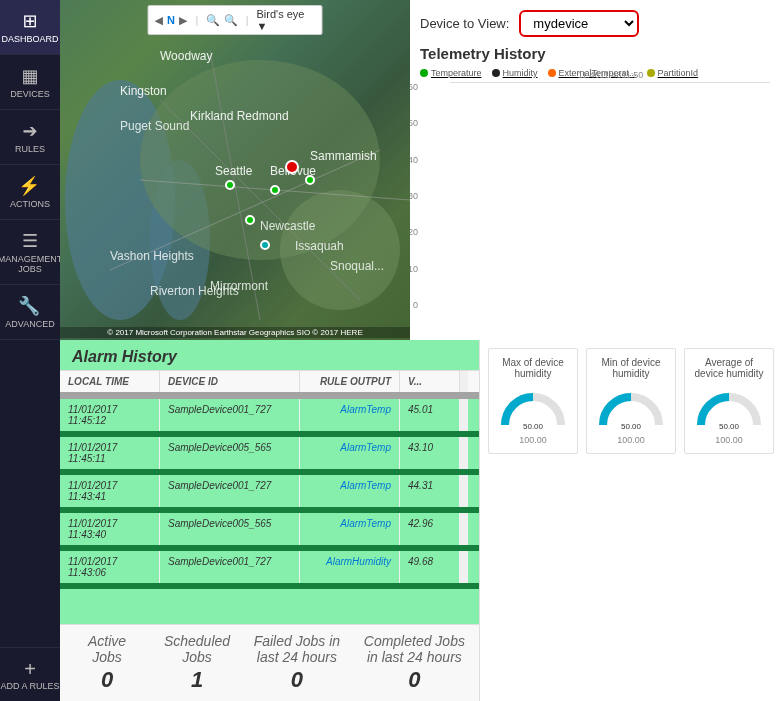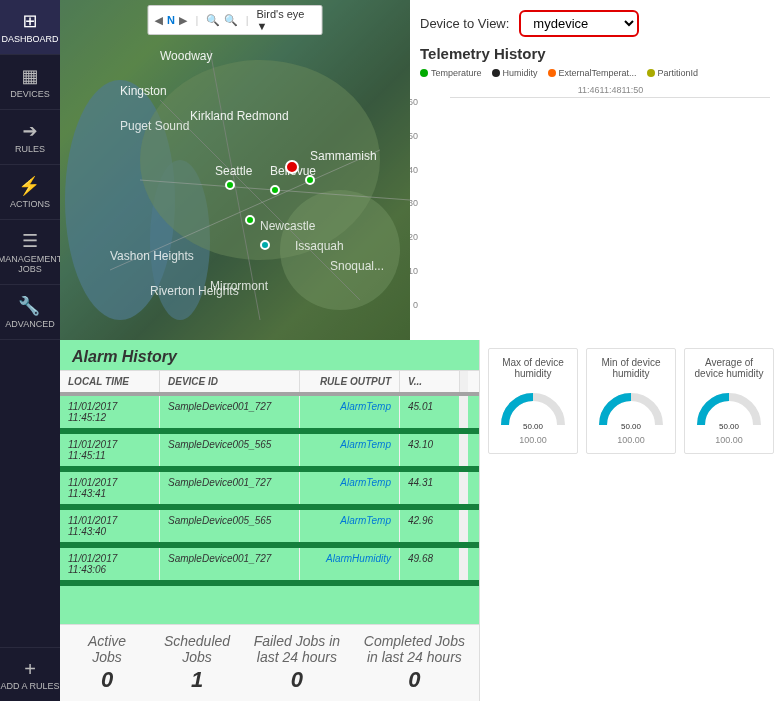--- a/index.html
+++ b/index.html
@@ -149,22 +149,23 @@
     }
     .telemetry-title {
       font-size: 15px;
       font-weight: 600;
       color: #333;
       margin-bottom: 6px;
     }
     .legend {
       display: flex;
       gap: 10px;
-      margin-bottom: 19px;
+      margin-bottom: 4px;
       flex-wrap: wrap;
+      text-decoration: underline;
     }
     .legend-item {
       display: flex;
       align-items: center;
       gap: 3px;
       font-size: 9px;
       color: #555;
     }
     .legend-dot {
       width: 8px;
@@ -230,21 +231,21 @@
       padding: 8px 12px 4px;
       color: #333;
     }
     .alarm-table {
       flex: 1;
       overflow: hidden;
     }
     .alarm-header {
       display: flex;
       background: #f8f8f8;
-      border-bottom: 4px solid #a3a3a3;
+      border-bottom: 7px solid #a3a3a3;
       border-top: 1px solid #ddd;
     }
     .alarm-col-header {
       font-size: 10px;
       font-weight: 600;
       color: #555;
       padding: 5px 8px;
       border-right: 1px solid #ddd;
       text-align: left;
     }
@@ -411,20 +412,21 @@
         <span style="color:#0078d7;font-weight:bold;">N</span>
         <span style="cursor:pointer;color:#666;">▶</span>
         <span style="margin:0 4px;color:#ccc;">|</span>
         <span style="cursor:pointer;">🔍</span>
         <span style="cursor:pointer;">🔍</span>
         <span style="margin:0 4px;color:#ccc;">|</span>
         <span class="birdseye-btn">
           <span>Bird's eye ▼</span>
         </span>
       </div>
+      <div class="map-copyright">© 2017 Microsoft Corporation  Earthstar Geographics SIO © 2017 HERE</div>
     </div>
 
     <div class="telemetry-panel">
       <div class="device-selector">
         <label>Device to View:</label>
         <select class="device-select">
           <option>mydevice</option>
         </select>
       </div>
       <div class="telemetry-title">Telemetry History</div>

